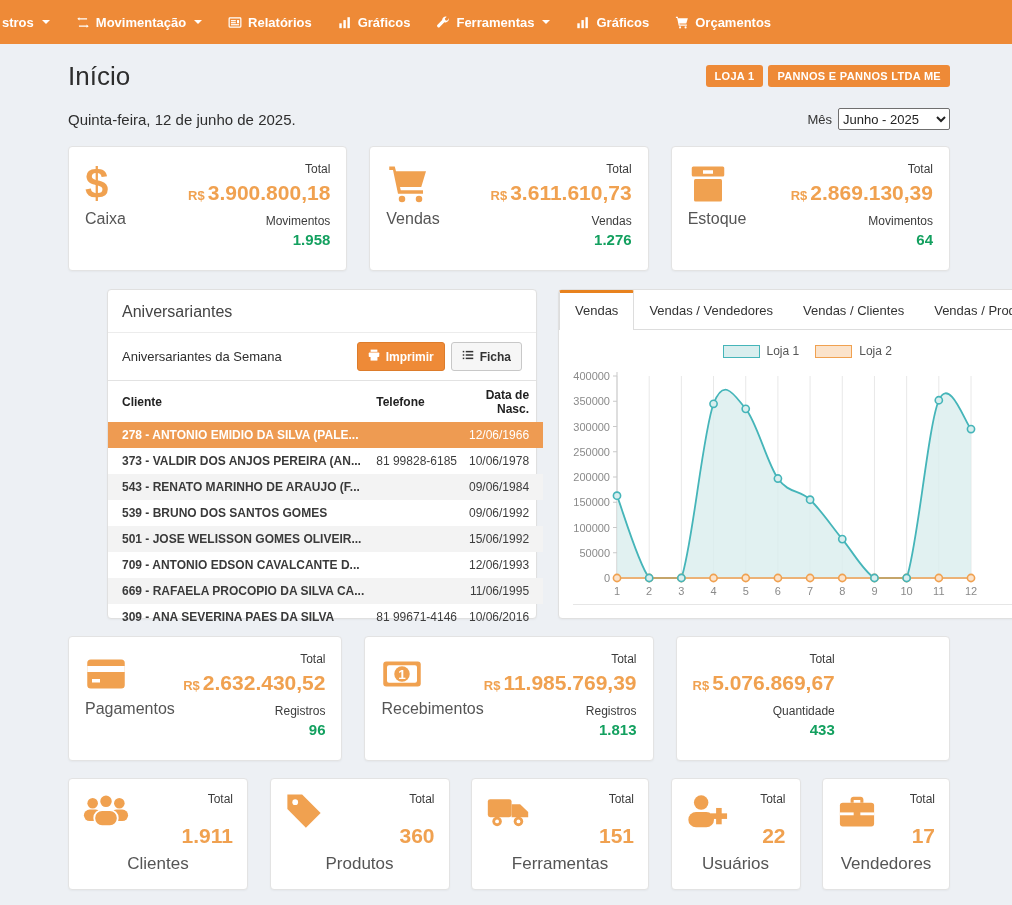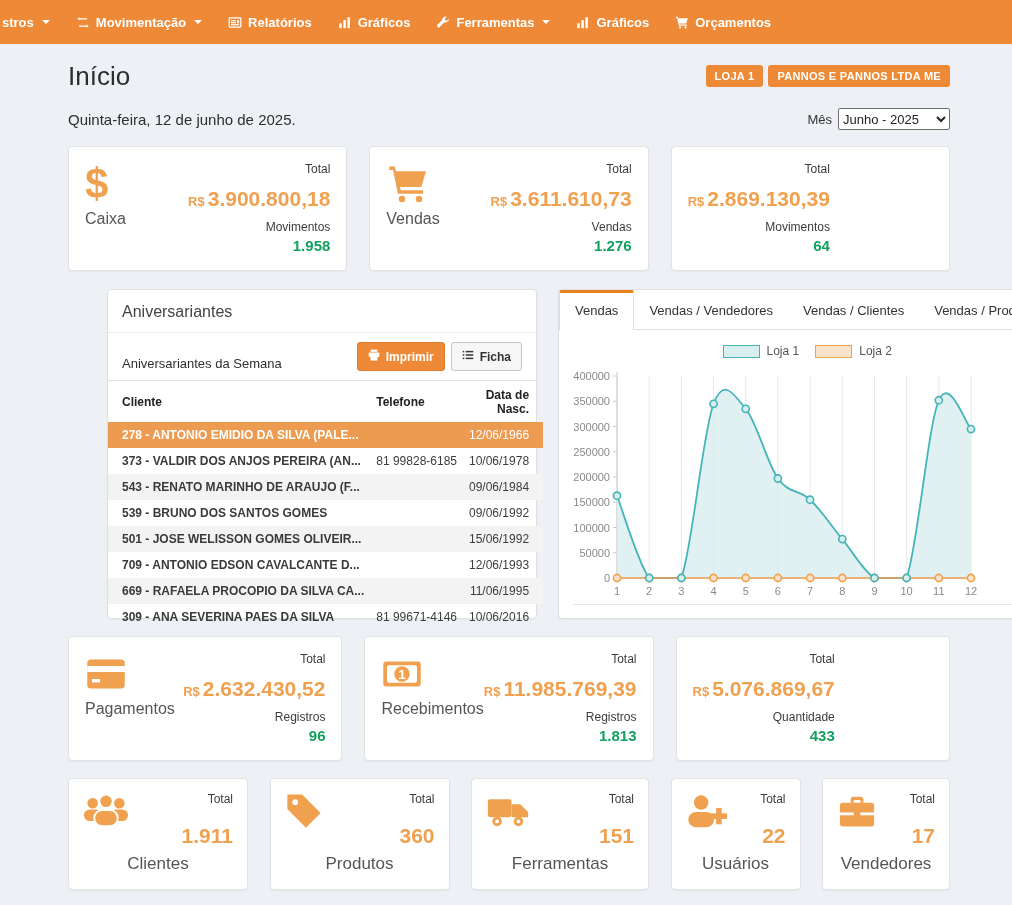--- a/index.html
+++ b/index.html
@@ -31,31 +31,31 @@
   
   .cards-row{display:flex;gap:22px;margin-top:16px;}
   .stat-card{flex:1;background:#fff;border:1px solid #e3e3e3;border-radius:4px;
     box-shadow:0 1px 2px rgba(0,0,0,.04);padding:15px 16px;height:93px;
     display:flex;justify-content:space-between;}
   .stat-left .icon{color:#f0a150;height:44px;display:flex;align-items:center;}
   .stat-left .dollar{font-size:42px;font-weight:700;color:#f0a150;line-height:40px;}
   .stat-label{font-size:16px;color:#555;margin-top:4px;}
   .stat-right{text-align:right;}
   .total-label{font-size:12px;color:#3c3c3c;}
-  .total-line{margin-top:11px;white-space:nowrap;}
+  .total-line{margin-top:5px;white-space:nowrap;}
   .currency{font-size:13px;font-weight:700;color:#f0a150;margin-right:3px;}
   .total-value{font-size:21px;font-weight:700;color:#f0a150;}
   .count-label{font-size:12px;color:#3c3c3c;margin-top:9px;}
   .count-value{font-size:15px;font-weight:700;color:#13a05f;margin-top:3px;}
   
   .panels-row{display:flex;gap:21px;margin-top:18px;align-items:stretch;padding-left:39px;}
   .panel{background:#fff;border:1px solid #e0e0e0;border-radius:4px;box-shadow:0 1px 2px rgba(0,0,0,.04);}
   .panel-birthdays{width:430px;height:330px;box-sizing:border-box;}
   .panel-title{font-size:16px;color:#444;padding:13px 14px 11px;border-bottom:1px solid #ececec;}
-  .bd-subrow{display:flex;justify-content:space-between;align-items:flex-end;
+  .bd-subrow{display:flex;justify-content:space-between;align-items:center;
     padding:9px 14px;border-bottom:1px solid #e2e2e2;}
   .bd-subtitle{font-size:13px;color:#2e2e2e;}
   .bd-buttons{display:flex;gap:6px;}
   .btn{display:inline-flex;align-items:center;gap:6px;font-family:"Liberation Sans",sans-serif;
     font-size:12px;font-weight:600;padding:6px 10px;border-radius:3px;cursor:pointer;}
   .btn-imprimir{background:#ee8a37;border:1px solid #dd7c2b;color:#fff;}
   .btn-ficha{background:#f6f6f6;border:1px solid #c8c8c8;color:#333;}
   .bd-table{width:100%;border-collapse:collapse;font-size:12px;}
   .bd-table th{font-weight:700;color:#222;text-align:left;padding:7px 6px 6px;}
   .bd-table th:first-child{padding-left:14px;}
@@ -206,20 +206,30 @@
         <div class="stat-label">Vendas</div>
       </div>
       <div class="stat-right">
         <div class="total-label">Total</div>
         <div class="total-line"><span class="currency">R$</span><span class="total-value">3.611.610,73</span></div>
         <div class="count-label">Vendas</div>
         <div class="count-value">1.276</div>
       </div>
     </div>
     <div class="stat-card">
+      <div class="stat-left">
+        <div class="icon">
+            <svg width="40" height="40" viewBox="0 0 16 16" fill="currentColor">
+              <rect x="1.5" y="1" width="13" height="4" rx="0.6"></rect>
+              <rect x="2.4" y="6" width="11.2" height="9" rx="0.6"></rect>
+              <rect x="6" y="2.5" width="4" height="1.4" fill="#fff"></rect>
+            </svg>
+          </div>
+        <div class="stat-label">Estoque</div>
+      </div>
       <div class="stat-right">
         <div class="total-label">Total</div>
         <div class="total-line"><span class="currency">R$</span><span class="total-value">2.869.130,39</span></div>
         <div class="count-label">Movimentos</div>
         <div class="count-value">64</div>
       </div>
     </div>
   </div>
 
   <div class="panels-row">

